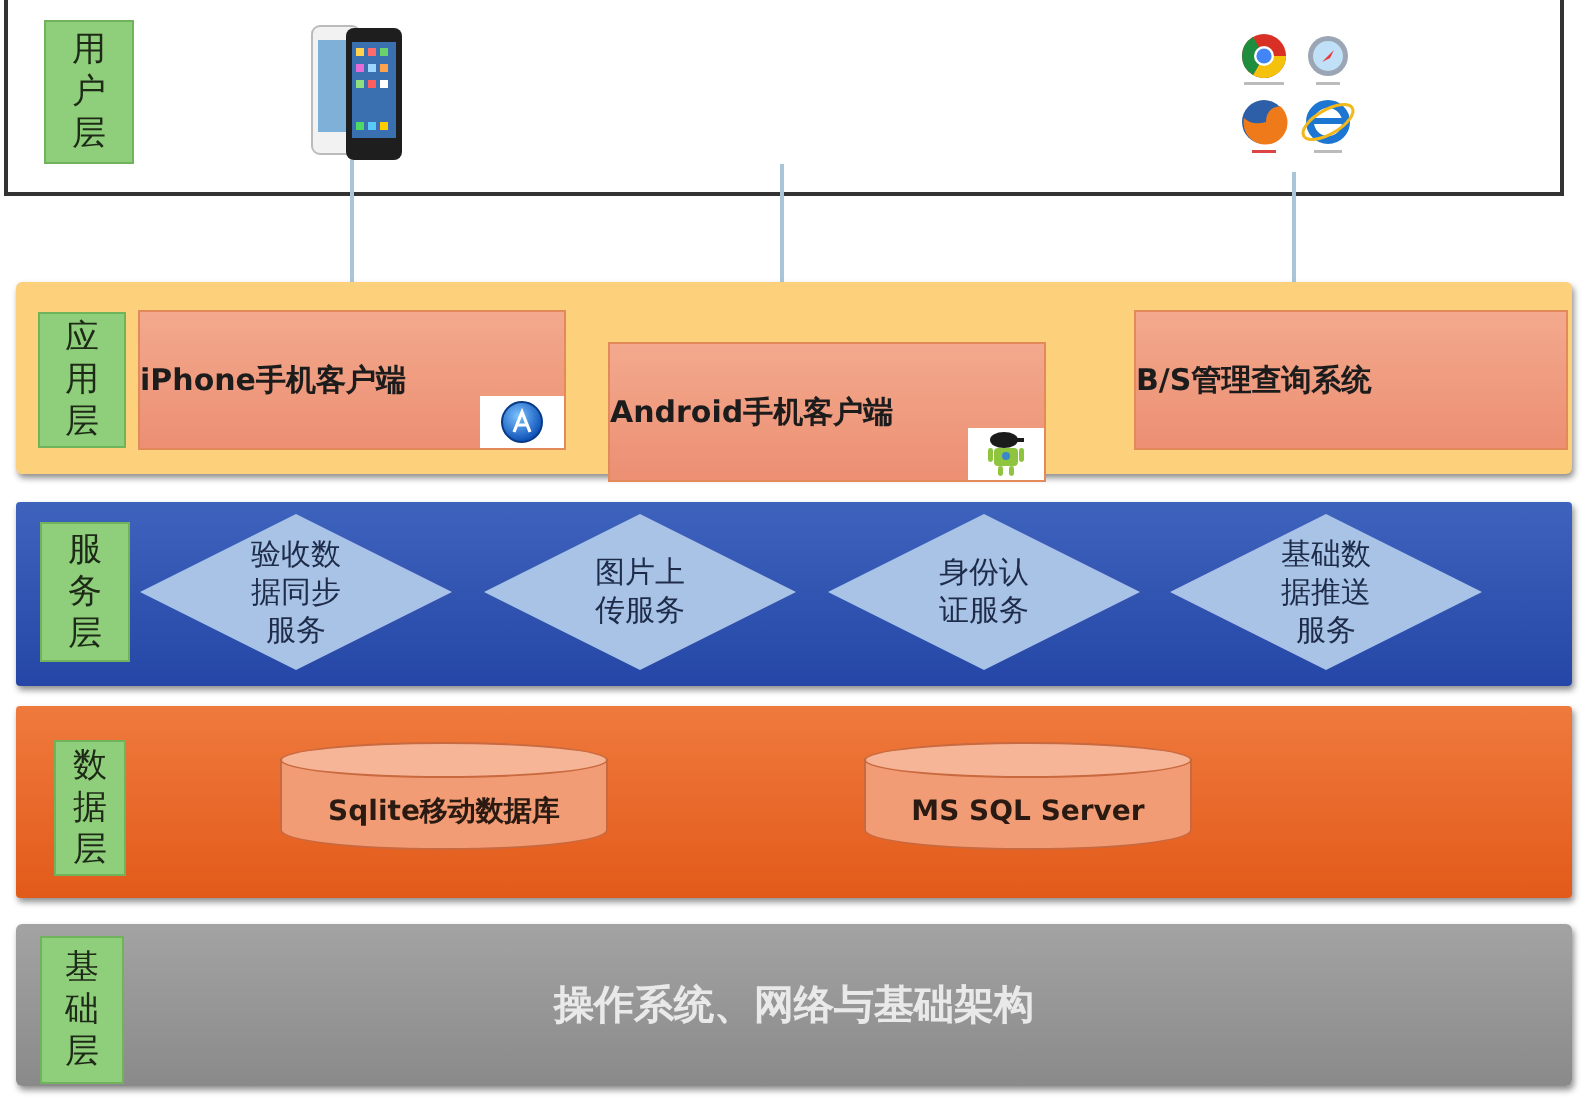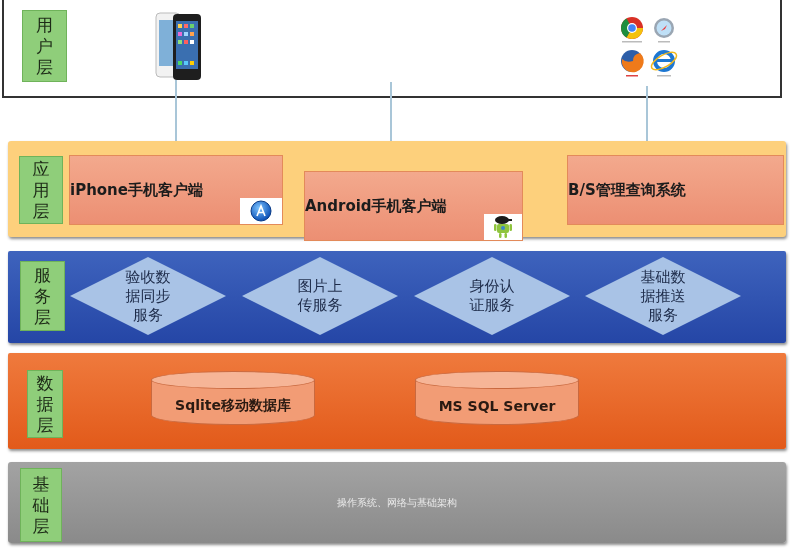--- a/index.html
+++ b/index.html
@@ -14,21 +14,21 @@
   #service-layer{left:8px;top:251px;width:778px;height:92px;background:linear-gradient(#3e63bd,#2546a6);border-radius:2px;box-shadow:1px 2px 3px rgba(0,0,0,0.45);}
   .diamond{position:absolute;top:6px;width:156px;height:78px;}
   .diamond svg{position:absolute;left:0;top:0;}
   .diamond .txt{position:absolute;left:0;top:0;width:100%;height:100%;display:flex;flex-direction:column;align-items:center;justify-content:center;font-family:"DejaVu Serif","Liberation Serif",serif;font-size:15px;line-height:19px;color:#1e2c4a;}
   #data-layer{left:8px;top:353px;width:778px;height:96px;background:linear-gradient(#ef7a3d,#e25a1a);border-radius:2px;box-shadow:1px 2px 3px rgba(0,0,0,0.45);}
   .cyl{position:absolute;top:18px;width:164px;height:60px;}
   .cyl .body{position:absolute;left:0;top:8px;width:162px;height:44px;background:#f29c75;border:1px solid #c9693f;border-radius:0 0 80px 80px / 0 0 10px 10px;}
   .cyl .top{position:absolute;left:0;top:0;width:162px;height:16px;background:#f6b597;border:1px solid #c9693f;border-radius:50%;}
   .cyl .txt{position:absolute;left:0;top:16px;width:164px;height:38px;display:flex;align-items:center;justify-content:center;font-size:14px;font-weight:bold;color:#2a1a12;}
   #base-layer{left:8px;top:462px;width:778px;height:81px;background:linear-gradient(#a3a3a3,#8a8a8a);border-radius:3px;box-shadow:1px 2px 3px rgba(0,0,0,0.45);}
-  #base-text{position:absolute;left:0;top:0;width:100%;height:100%;display:flex;align-items:center;justify-content:center;font-family:"DejaVu Serif","Liberation Serif",serif;font-size:10px;color:#e9e9e9;}
+  #base-text{position:absolute;left:0;top:0;width:100%;height:100%;display:flex;align-items:center;justify-content:center;font-family:"DejaVu Serif","Liberation Serif",serif;font-size:20px;color:#e9e9e9;font-weight:bold;}
   .badge{position:absolute;width:42px;height:26px;background:#fff;display:flex;align-items:center;justify-content:center;}
 </style>
 </head>
 <body>
 
 <div id="user-layer" class="abs">
   <div class="layer-label" style="left:18px;top:10px;width:43px;height:70px;">
     <span>用</span>
     <span>户</span>
     <span>层</span>
@@ -194,27 +194,27 @@
   </div>
 </div>
 
 <div id="data-layer" class="abs">
   <div class="layer-label" style="left:19px;top:17px;width:34px;height:66px;">
     <span>数</span>
     <span>据</span>
     <span>层</span>
   </div>
 
-  <div class="cyl" style="left:143px;padding-left:36px;">
+  <div class="cyl" style="left:132px;padding-left:36px;">
     <div class="body"></div>
     <div class="top"></div>
     <div class="txt">Sqlite移动数据库</div>
   </div>
 
-  <div class="cyl" style="left:407px;padding-left:20px;">
+  <div class="cyl" style="left:424px;padding-left:20px;">
     <div class="body"></div>
     <div class="top"></div>
     <div class="txt">MS SQL Server</div>
   </div>
 </div>
 
 <div id="base-layer" class="abs">
   <div class="layer-label" style="left:12px;top:6px;width:40px;height:72px;">
     <span>基</span>
     <span>础</span>

